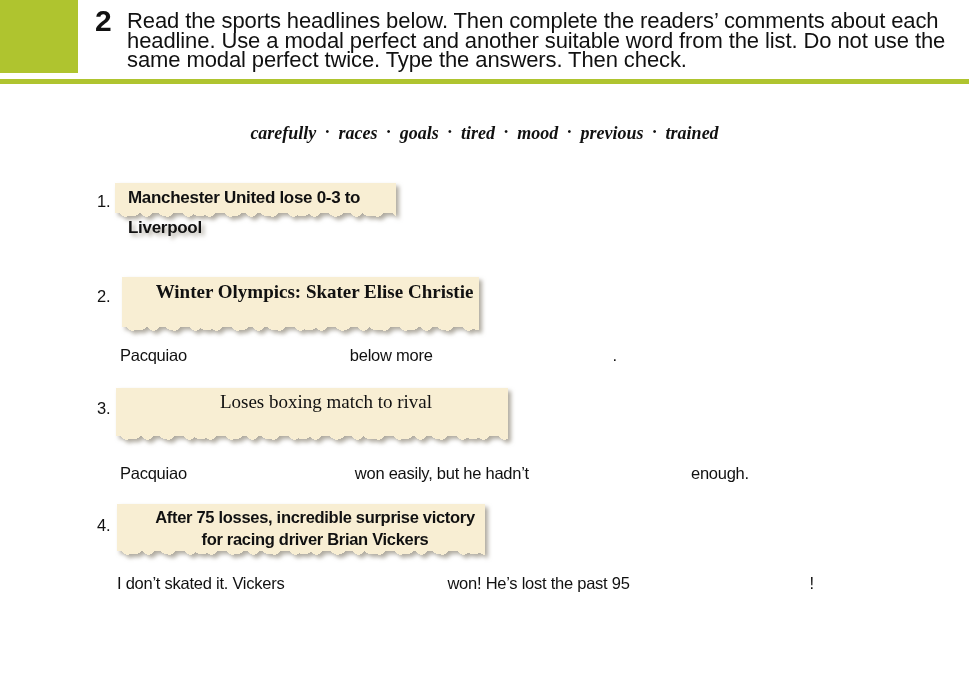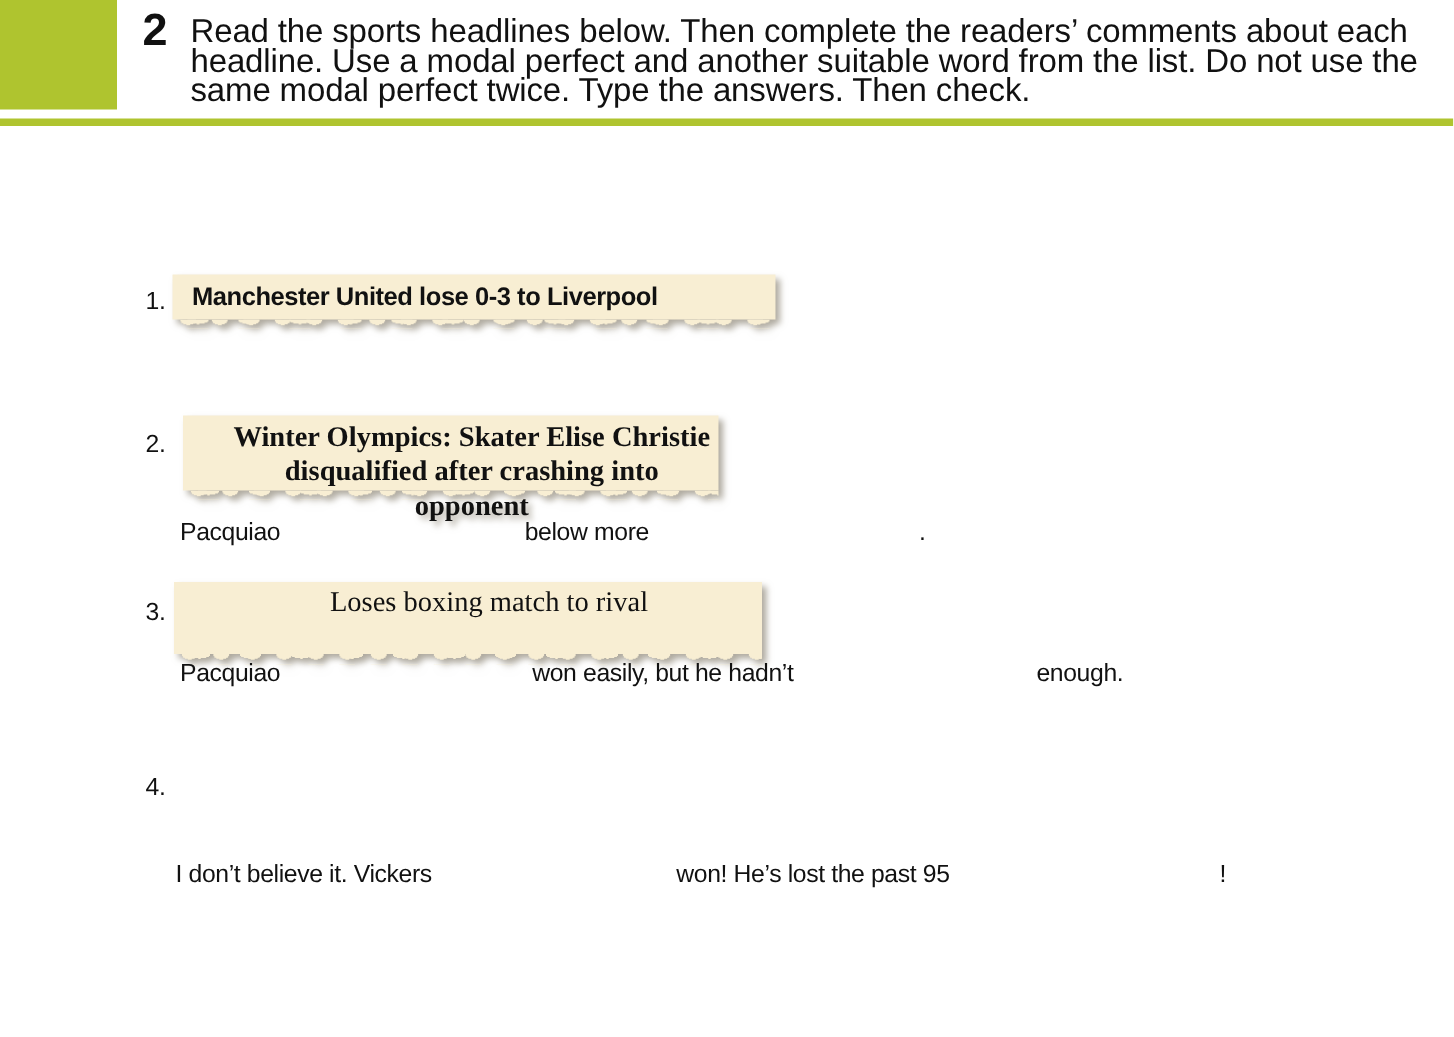--- a/index.html
+++ b/index.html
@@ -54,35 +54,39 @@
 </head>
 <body>
 
 <div class="page">
 
   <div class="abs accent-block"></div>
   <div class="abs exercise-number">2</div>
   <div class="abs instructions">Read the sports headlines below. Then complete the readers’ comments about each headline. Use a modal perfect and another suitable word from the list. Do not use the same modal perfect twice. Type the answers. Then check.</div>
   <div class="abs header-rule"></div>
 
+  <div class="abs word-list"><span>carefully</span><span class="word-sep">•</span><span>races</span><span class="word-sep">•</span><span>goals</span><span class="word-sep">•</span><span>tired</span><span class="word-sep">•</span><span>mood</span><span class="word-sep">•</span><span>previous</span><span class="word-sep">•</span><span>trained</span></div>
 
   <div class="abs item-number" style="left:97px; top:192px;">1.</div>
-  <div class="abs headline-card hl-sans" style="left:115px; top:183px; width:402px; height:30px; line-height:30px; padding-left:13px; box-sizing:border-box;">
+  <div class="abs headline-card hl-sans" style="left:115px; top:183px; width:281px; height:30px; line-height:30px; padding-left:13px; box-sizing:border-box;">
     <div>Manchester United lose 0-3 to Liverpool</div>
   </div>
 
   <div class="abs item-number" style="left:97px; top:287px;">2.</div>
   <div class="abs headline-card hl-serif hl-bold-serif hl-center" style="left:122px; top:277px; width:357px; height:50px; line-height:23px; padding-top:3px; box-sizing:border-box;">
     <div>Winter Olympics: Skater Elise Christie</div>
-    <div>disqualified after crashing into opponent</div>
   </div>
   <div class="abs sentence" style="left:120px; top:346px;"><span>Pacquiao</span><span class="blank" style="width:163px;"></span><span>below more</span><span class="blank" style="width:180px;"></span><span>.</span></div>
 
   <div class="abs item-number" style="left:97px; top:399px;">3.</div>
   <div class="abs headline-card hl-serif hl-center" style="left:116px; top:388px; width:392px; height:48px; line-height:23px; padding-top:2px; box-sizing:border-box;">
     <div>Loses boxing match to rival</div>
   </div>
-  <div class="abs sentence" style="left:120px; top:440px;"><span>Pacquiao</span><span class="blank" style="width:168px;"></span><span>won easily, but he hadn’t</span><span class="blank" style="width:162px;"></span><span>enough.</span></div>
+  <div class="abs sentence" style="left:120px; top:464px;"><span>Pacquiao</span><span class="blank" style="width:168px;"></span><span>won easily, but he hadn’t</span><span class="blank" style="width:162px;"></span><span>enough.</span></div>
 
   <div class="abs item-number" style="left:97px; top:516px;">4.</div>
-  <div class="abs sentence" style="left:117px; top:574px;"><span>I don’t believe it. Vickers</span><span class="blank" style="width:163px;"></span><span>won! He’s lost the past 95</span><span class="blank" style="width:180px;"></span><span>!</span></div>
+  <div class="abs headline-card hl-sans hl-center" style="left:117px; top:504px; width:368px; height:47px; line-height:22px; padding-top:2px; box-sizing:border-box; font-size:16.5px;">
+    <div>After 75 losses, incredible surprise victory</div>
+    <div>for racing driver Brian Vickers</div>
+  </div>
+  <div class="abs sentence" style="left:117px; top:574px;"><span>I don’t skated it. Vickers</span><span class="blank" style="width:163px;"></span><span>won! He’s lost the past 95</span><span class="blank" style="width:180px;"></span><span>!</span></div>
 
 </div>
 
 </body></html>

